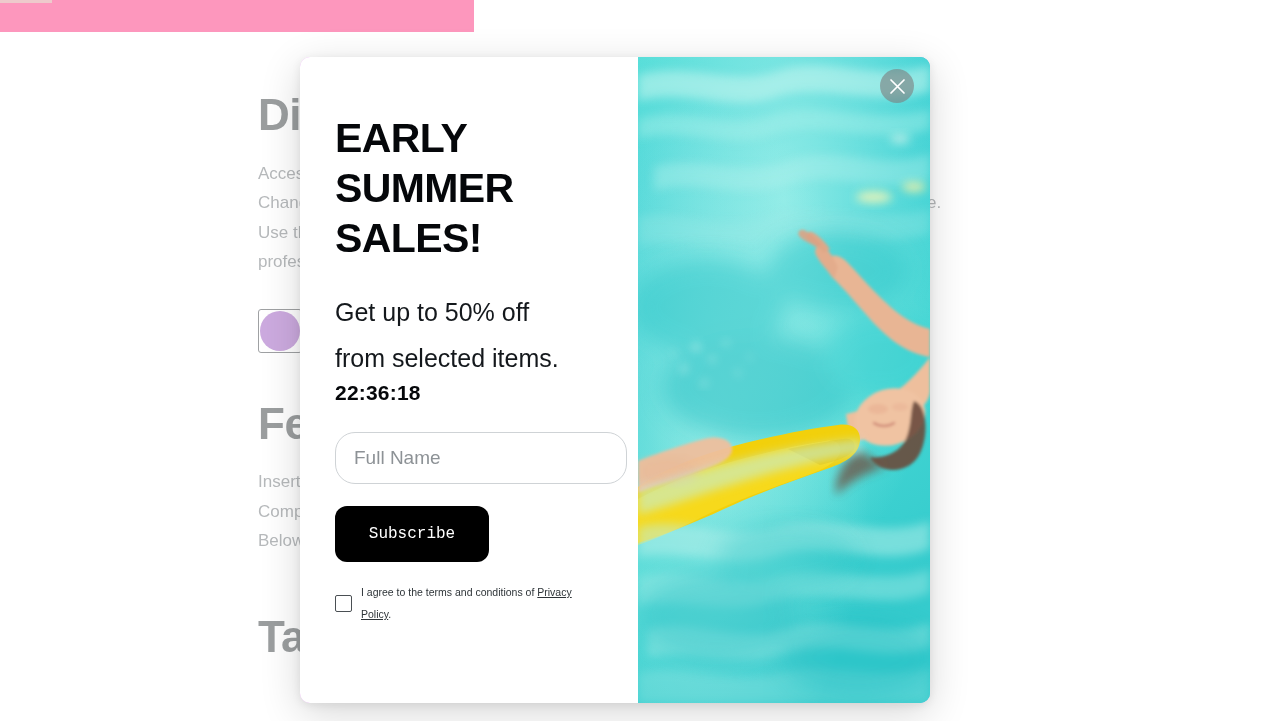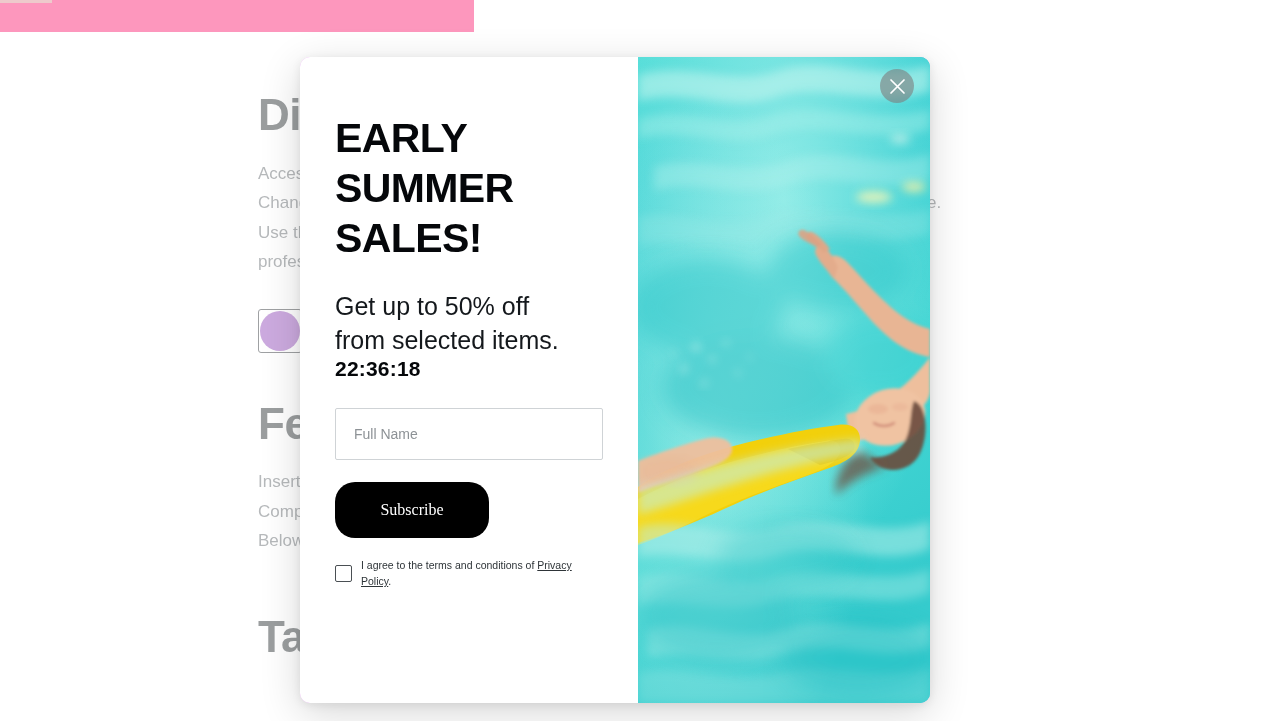--- a/index.html
+++ b/index.html
@@ -116,60 +116,60 @@
     line-height: 50px;
     font-weight: 700;
     color: #05070a;
     letter-spacing: -0.6px;
     white-space: pre-line;
   }
 
   #modal-subtitle {
     margin-top: 26px;
     font-size: 25px;
-    line-height: 34px;
+    line-height: 46px;
     color: #14181c;
     font-weight: 400;
     white-space: pre-line;
   }
 
   #countdown-timer {
     font-size: 21px;
     font-weight: 700;
     color: #05070a;
     letter-spacing: 0.2px;
   }
 
   .form-input {
     display: block;
     margin-top: 18px;
-    width: 268px;
+    width: 292px;
     height: 52px;
     border: 1px solid #cfd3d6;
-    border-radius: 2px;
+    border-radius: 20px;
     padding: 0 18px;
-    font-size: 14px;
+    font-size: 19px;
     font-family: "Liberation Sans", sans-serif;
     color: #23282c;
     background: #ffffff;
     outline: none;
   }
   .form-input::placeholder { color: #8d9296; }
   #full-name-input { margin-top: 27px; }
 
   #subscribe-button {
     margin-top: 22px;
     width: 154px;
     height: 56px;
     background: #000000;
     color: #ffffff;
     border: none;
-    border-radius: 20px;
+    border-radius: 12px;
     font-size: 16px;
-    font-family: Liberation Serif, serif;
+    font-family: Liberation Mono, monospace;
     cursor: pointer;
   }
 
   #consent-row {
     margin-top: 19px;
     display: flex;
     align-items: center;
     gap: 9px;
   }
   #consent-checkbox {
@@ -177,21 +177,21 @@
     height: 17px;
     min-width: 17px;
     border: 1px solid #4a4f53;
     border-radius: 2px;
     background: #ffffff;
     cursor: pointer;
   }
   #consent-text {
     font-size: 10.5px;
     color: #2e3438;
-    line-height: 16px;
+    line-height: 22px;
   }
   #privacy-policy-link {
     color: #2e3438;
     text-decoration: underline;
     cursor: pointer;
   }
 
   
   #modal-image-panel {
     width: 292px;

